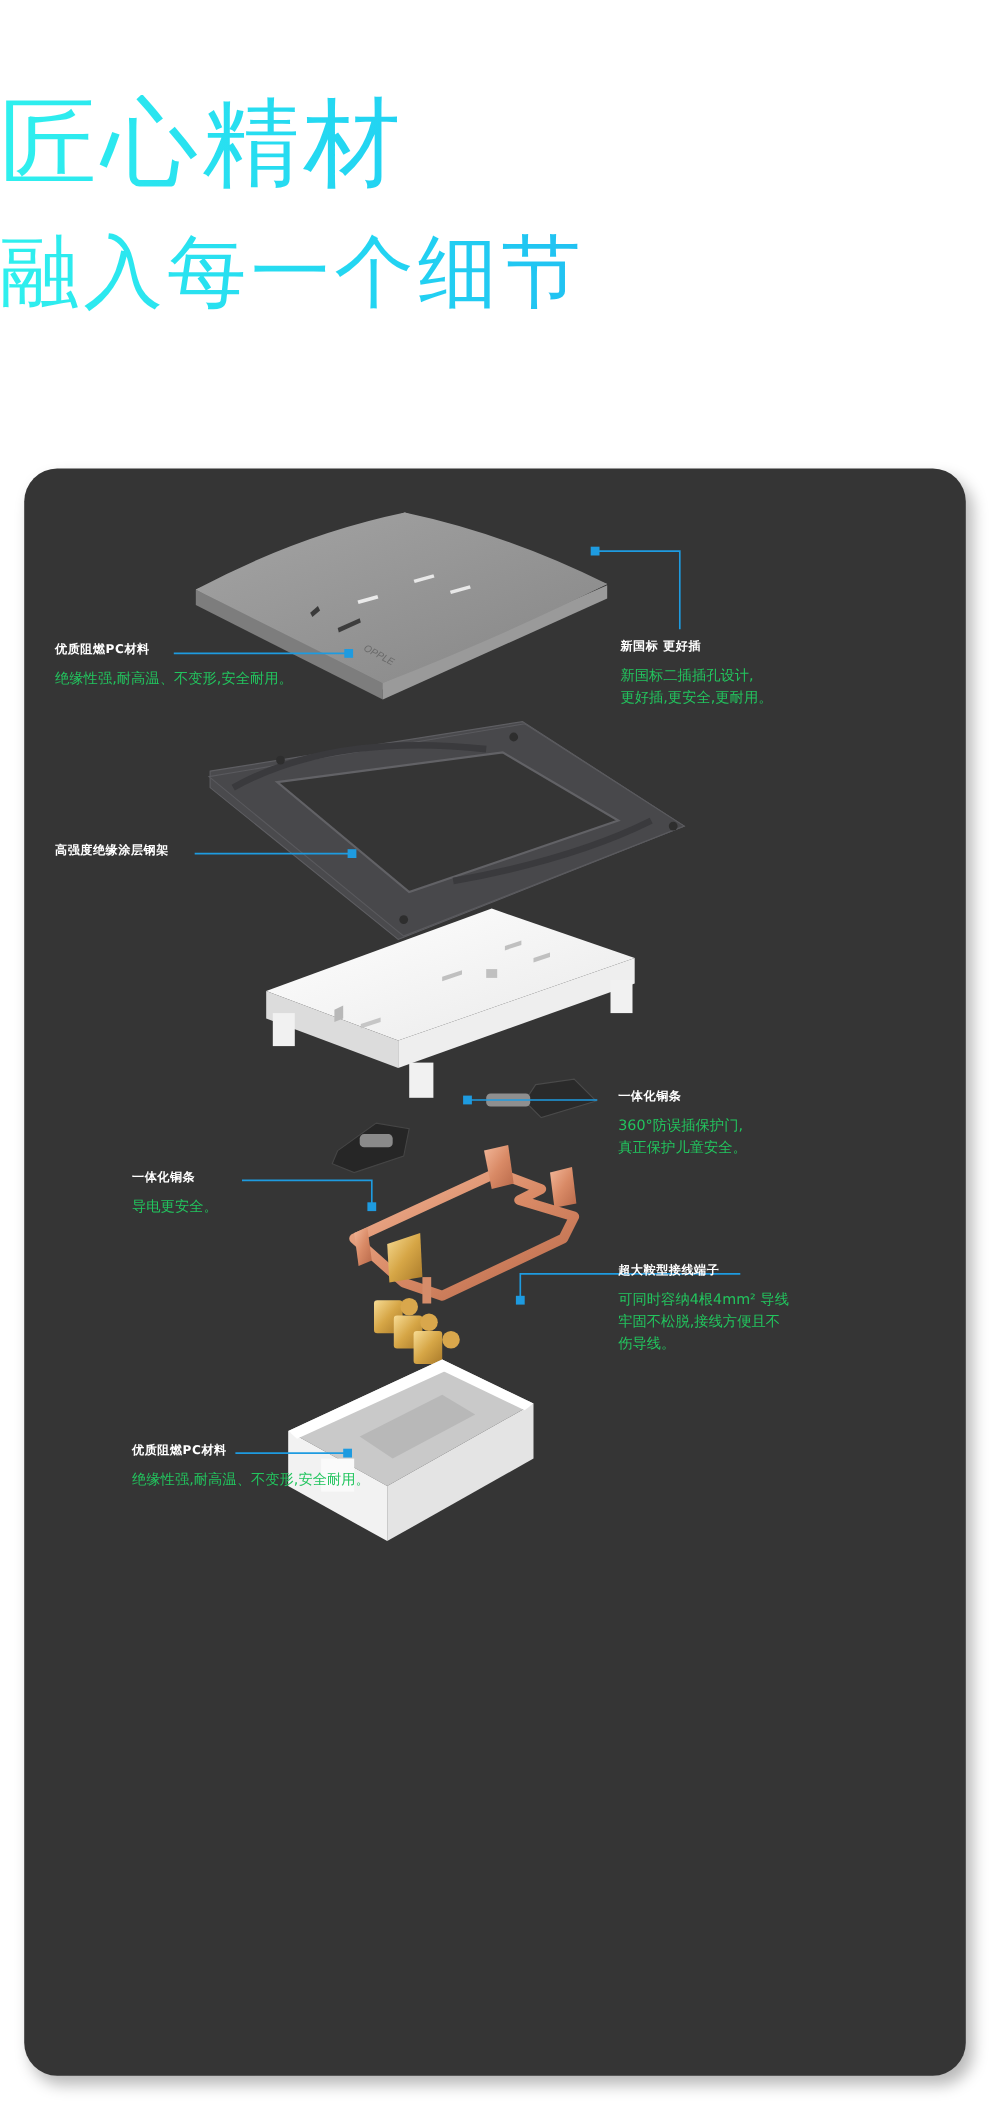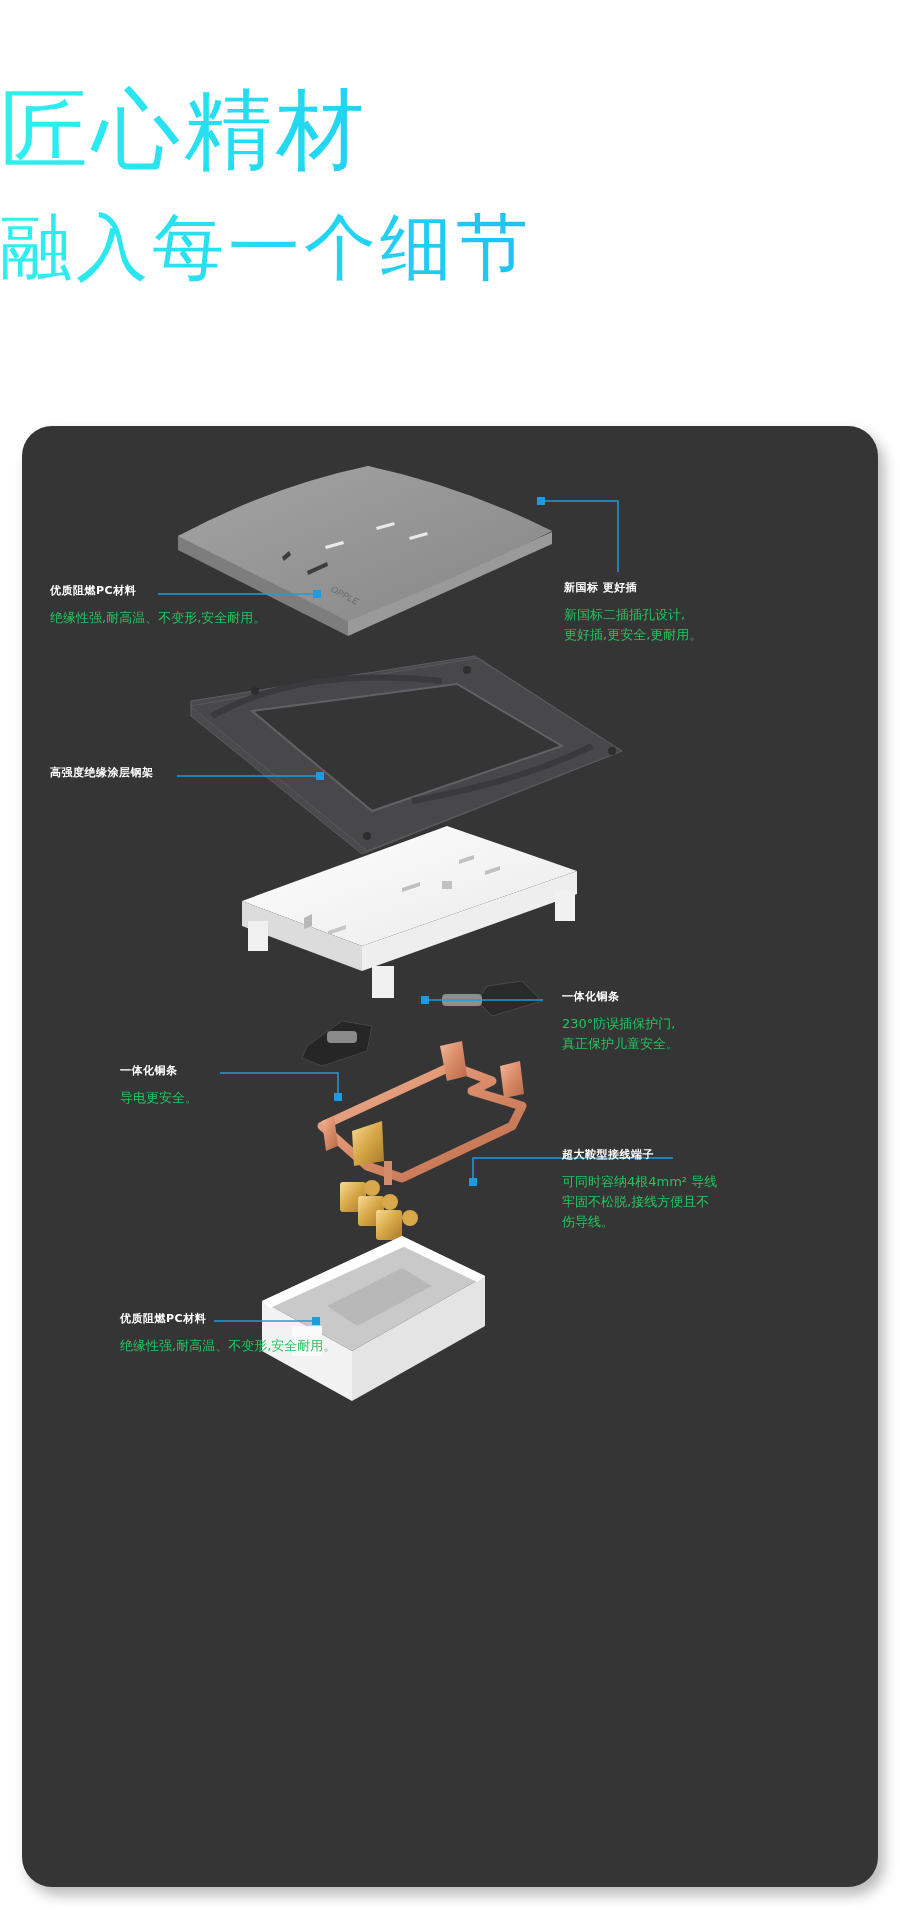--- a/index.html
+++ b/index.html
@@ -147,21 +147,21 @@
   <div class="label" style="left:542px;top:154px;">
     <div class="title">新国标   更好插</div>
     <div class="desc">新国标二插插孔设计,
 更好插,更安全,更耐用。</div>
   </div>
   <div class="label" style="left:28px;top:339px;">
     <div class="title">高强度绝缘涂层钢架</div>
   </div>
   <div class="label" style="left:540px;top:563px;">
     <div class="title">一体化铜条</div>
-    <div class="desc">230°防误插保护门,
+    <div class="desc">360°防误插保护门,
 真正保护儿童安全。</div>
   </div>
   <div class="label" style="left:98px;top:637px;">
     <div class="title">一体化铜条</div>
     <div class="desc">导电更安全。</div>
   </div>
   <div class="label" style="left:540px;top:721px;">
     <div class="title">超大鞍型接线端子</div>
     <div class="desc">可同时容纳4根4mm² 导线
 牢固不松脱,接线方便且不

